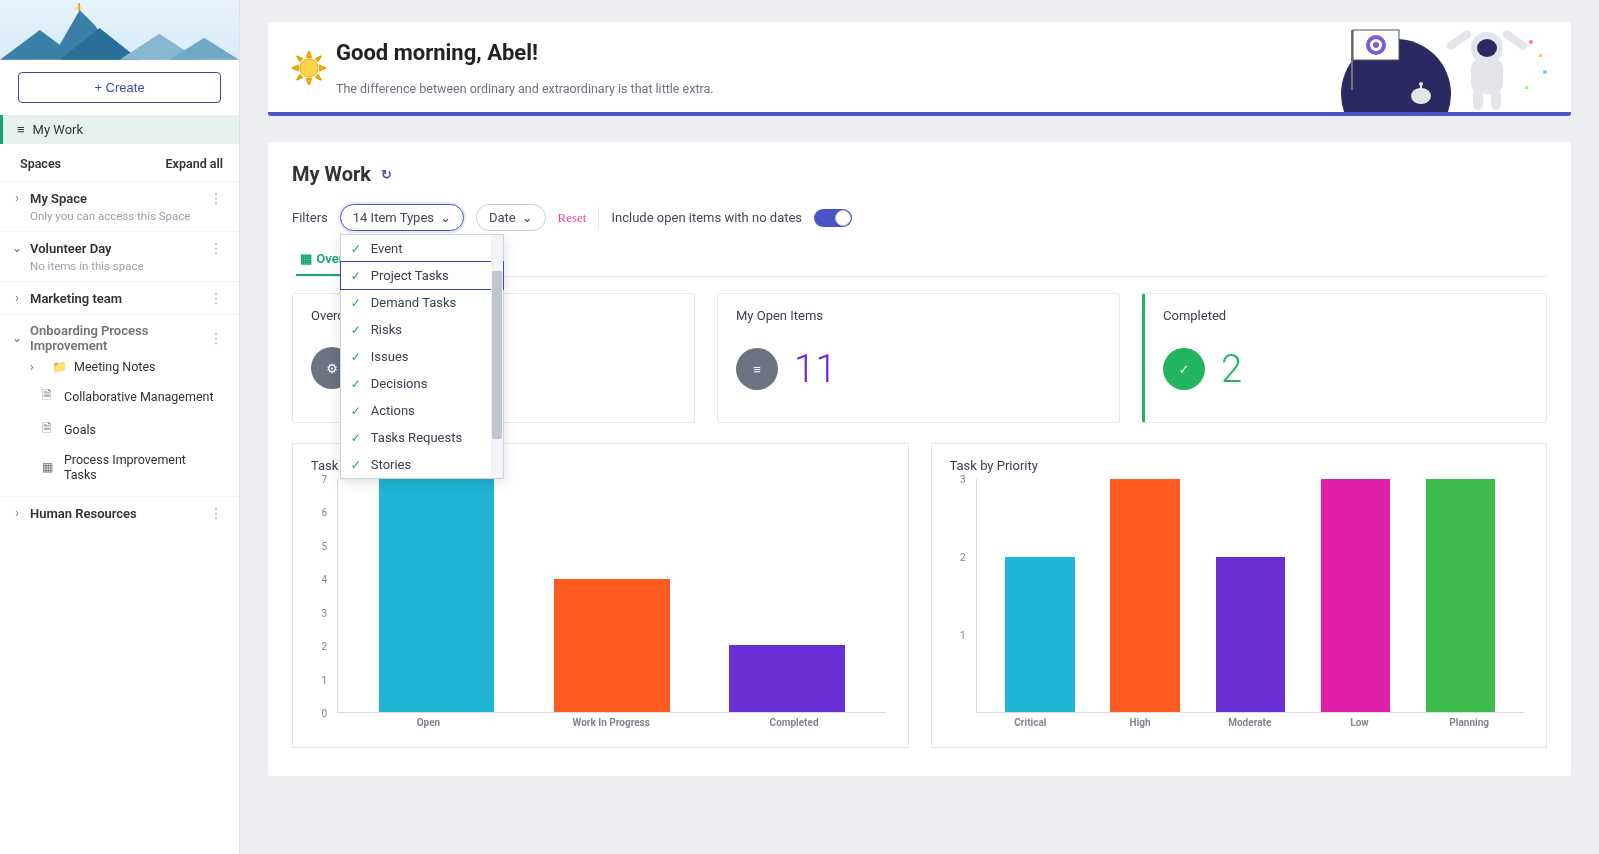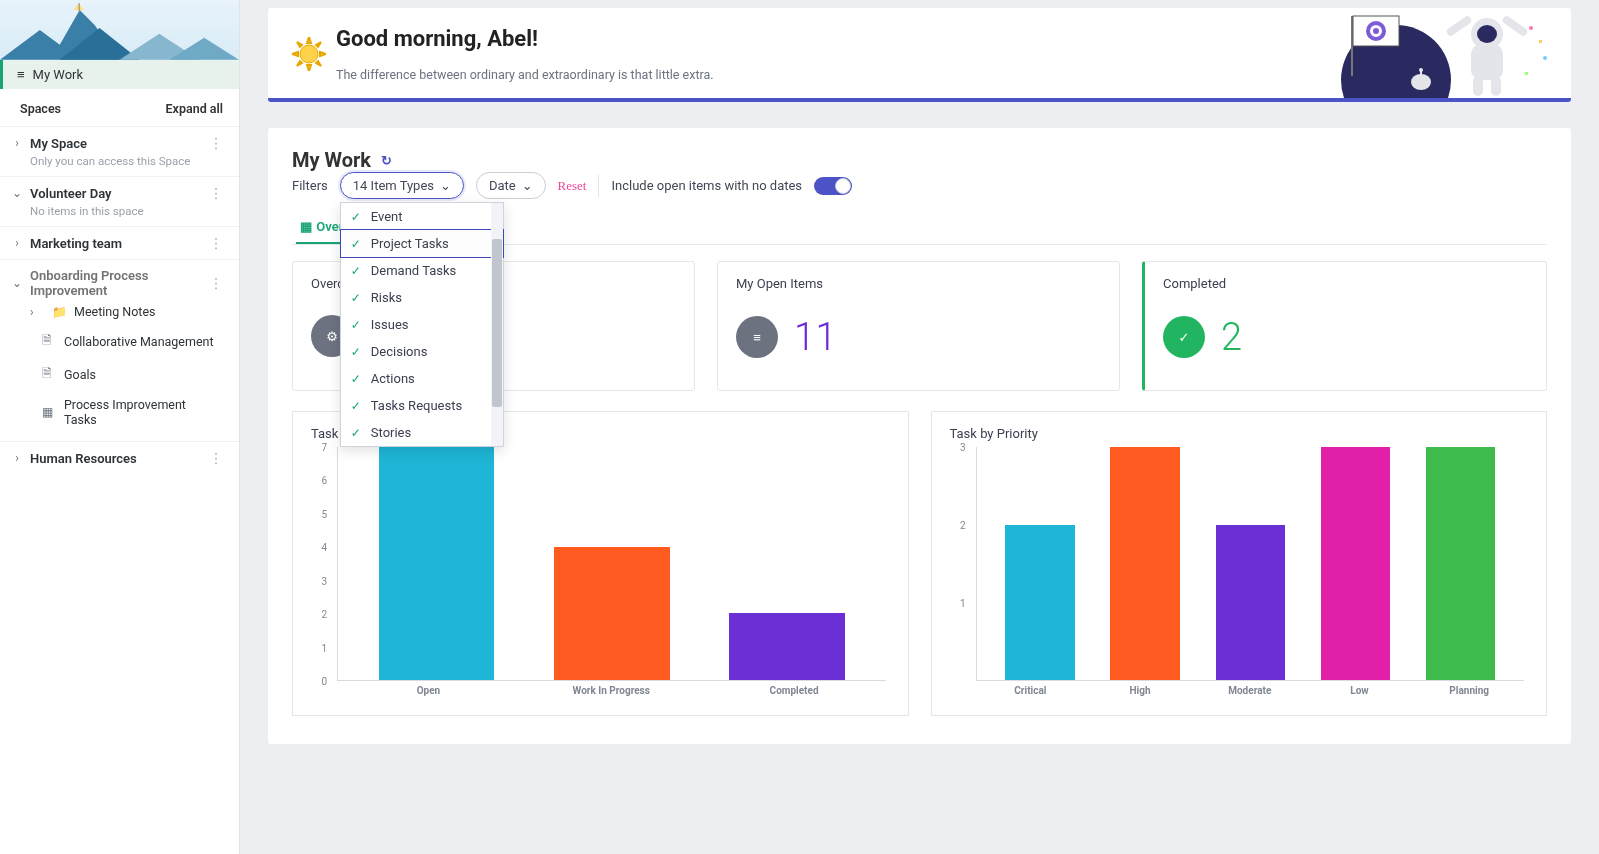--- a/index.html
+++ b/index.html
@@ -96,21 +96,21 @@
     padding:6px 8px 6px 20px;
     font-size:12.5px;
     color:#2e3338;
     cursor:pointer;
   }
   .subitem.indent { padding-left:32px; }
   .subicon { width:14px; color:#6c727f; font-size:12px; }
   
   .main {
     margin-left: 240px;
-    padding: 8px 28px;
+    padding: 22px 28px;
     min-height: 100vh;
   }
   .banner {
     background:#fff;
     border-radius:3px;
     border-bottom:4px solid #4b53c6;
     padding: 18px 24px 16px;
     display:flex;
     align-items:center;
     position:relative;
@@ -136,20 +136,21 @@
     border-radius:3px;
     margin-top:26px;
     padding: 20px 24px 28px;
   }
   .panel-title { font-size:20px; font-weight:700; display:flex; align-items:center; gap:10px;}
   .refresh-icon { color:#4b53c6; font-size:13px; cursor:pointer; }
   .filters-row {
     display:flex;
     align-items:center;
     gap:12px;
+    margin-top:18px;
     font-size:13px;
     color:#424855;
   }
   .pill {
     border:1px solid #c8ccd5;
     border-radius:16px;
     padding:5px 12px;
     display:flex;align-items:center;gap:6px;
     background:#fff;
     cursor:pointer;
@@ -301,20 +302,26 @@
 <aside class="sidebar">
   <div class="sidebar-hero">
     <svg class="mountain" viewBox="0 0 240 60" preserveAspectRatio="none">
       <polygon points="0,60 40,30 60,45 80,10 95,25 120,60" fill="#3a7fa8"></polygon>
       <polygon points="60,60 100,28 140,60" fill="#2a6f98"></polygon>
       <polygon points="120,60 160,34 200,60" fill="#87b6cf"></polygon>
       <polygon points="170,60 205,38 240,60" fill="#6fa9c6"></polygon>
       <polygon points="74,10 79,3 84,10" fill="#ffe07a"></polygon>
       <rect x="79" y="3" width="1" height="10" fill="#888"></rect>
     </svg>
+  </div>
+  <div class="create-wrap">
+    <button class="create-btn">
+      <span>+</span>
+      <span>Create</span>
+    </button>
   </div>
   <div class="nav-mywork">
     <span>≡</span>
     <span>My Work</span>
   </div>
   <div class="spaces-header">
     <span class="lbl">Spaces</span>
     <span class="exp">Expand all</span>
   </div>
   <div id="spaces-list">

